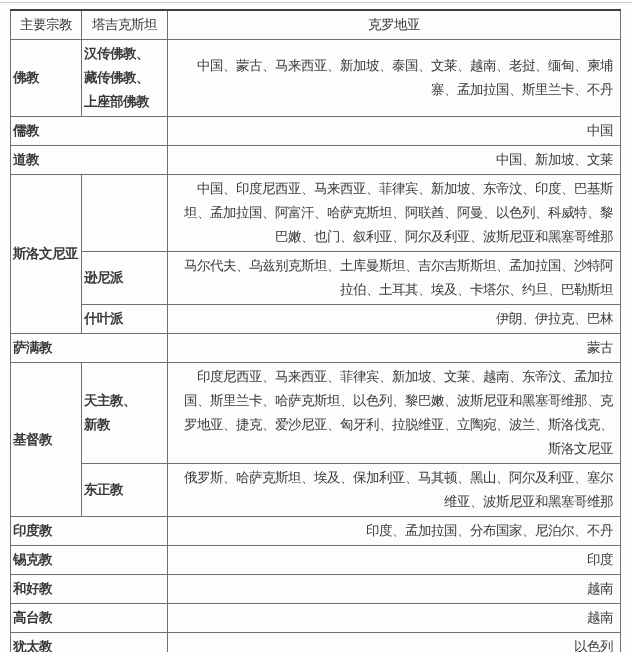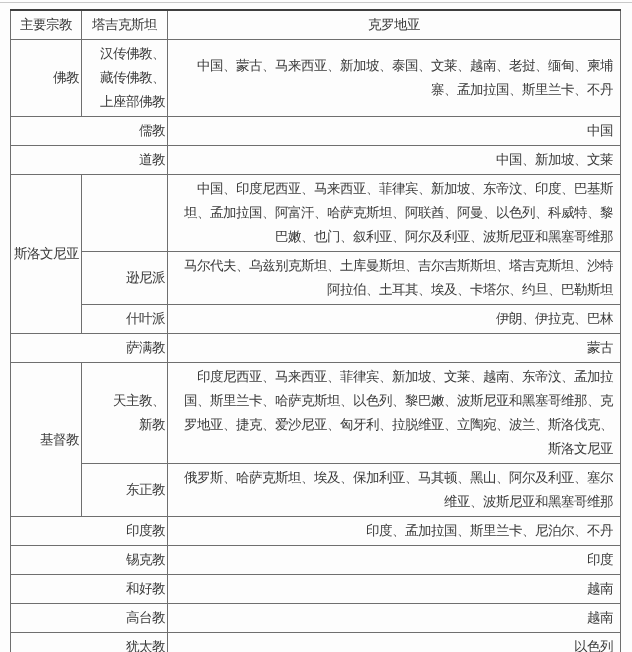--- a/index.html
+++ b/index.html
@@ -45,21 +45,22 @@
     font-weight: normal;
     letter-spacing: -0.5px;
     line-height: 24px;
     color: #3a3a3a;
     vertical-align: middle;
     padding: 2px 2px;
     overflow: hidden;
   }
   th { }
   td.cc {
-    text-align: right;
+    text-align: left;
+    font-weight: bold;
   }
   td.pre {
     white-space: pre-line;
   }
   td.cl {
     text-align: right;
     padding: 2px 7px 2px 8px;
   }
 </style>
 </head>
@@ -100,21 +101,21 @@
         <td class="cl">中国、新加坡、文莱</td>
       </tr>
 
       <tr>
         <td class="cc" rowspan="3">斯洛文尼亚</td>
         <td class="cc"></td>
         <td class="cl">中国、印度尼西亚、马来西亚、菲律宾、新加坡、东帝汶、印度、巴基斯坦、孟加拉国、阿富汗、哈萨克斯坦、阿联酋、阿曼、以色列、科威特、黎巴嫩、也门、叙利亚、阿尔及利亚、波斯尼亚和黑塞哥维那</td>
       </tr>
       <tr>
         <td class="cc">逊尼派</td>
-        <td class="cl">马尔代夫、乌兹别克斯坦、土库曼斯坦、吉尔吉斯斯坦、塔吉克斯坦、沙特阿拉伯、土耳其、埃及、卡塔尔、约旦、巴勒斯坦</td>
+        <td class="cl">马尔代夫、乌兹别克斯坦、土库曼斯坦、吉尔吉斯斯坦、孟加拉国、沙特阿拉伯、土耳其、埃及、卡塔尔、约旦、巴勒斯坦</td>
       </tr>
       <tr>
         <td class="cc">什叶派</td>
         <td class="cl">伊朗、伊拉克、巴林</td>
       </tr>
 
       <tr>
         <td class="cc" colspan="2">萨满教</td>
         <td class="cl">蒙古</td>
       </tr>
@@ -125,21 +126,21 @@
 新教</td>
         <td class="cl">印度尼西亚、马来西亚、菲律宾、新加坡、文莱、越南、东帝汶、孟加拉国、斯里兰卡、哈萨克斯坦、以色列、黎巴嫩、波斯尼亚和黑塞哥维那、克罗地亚、捷克、爱沙尼亚、匈牙利、拉脱维亚、立陶宛、波兰、斯洛伐克、斯洛文尼亚</td>
       </tr>
       <tr>
         <td class="cc">东正教</td>
         <td class="cl">俄罗斯、哈萨克斯坦、埃及、保加利亚、马其顿、黑山、阿尔及利亚、塞尔维亚、波斯尼亚和黑塞哥维那</td>
       </tr>
 
       <tr>
         <td class="cc" colspan="2">印度教</td>
-        <td class="cl">印度、孟加拉国、斯里兰卡、尼泊尔、不丹</td>
+        <td class="cl">印度、孟加拉国、分布国家、尼泊尔、不丹</td>
       </tr>
 
       <tr>
         <td class="cc" colspan="2">锡克教</td>
         <td class="cl">印度</td>
       </tr>
 
       <tr>
         <td class="cc" colspan="2">和好教</td>
         <td class="cl">越南</td>

